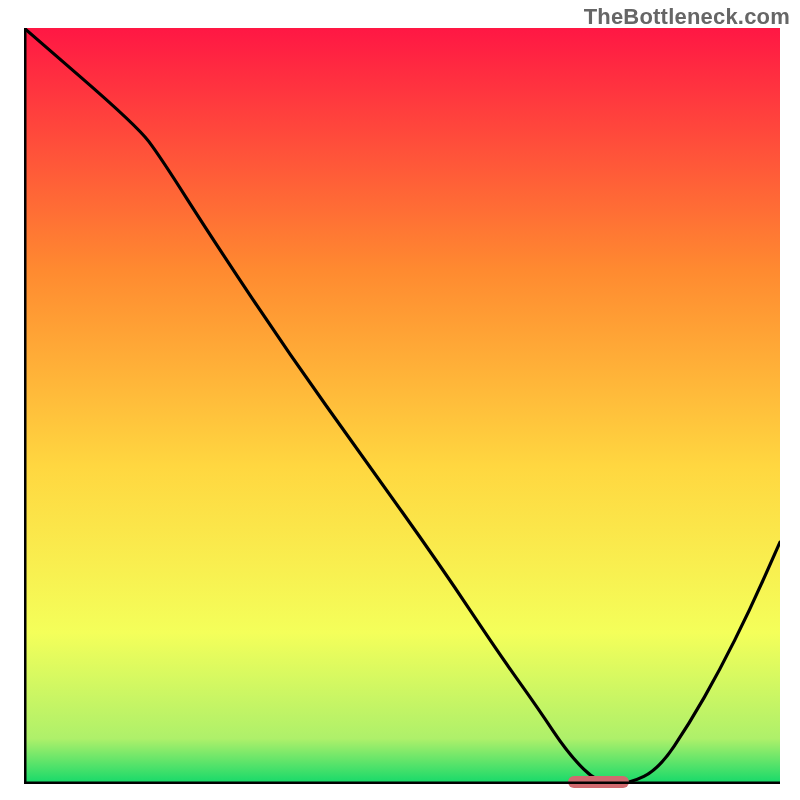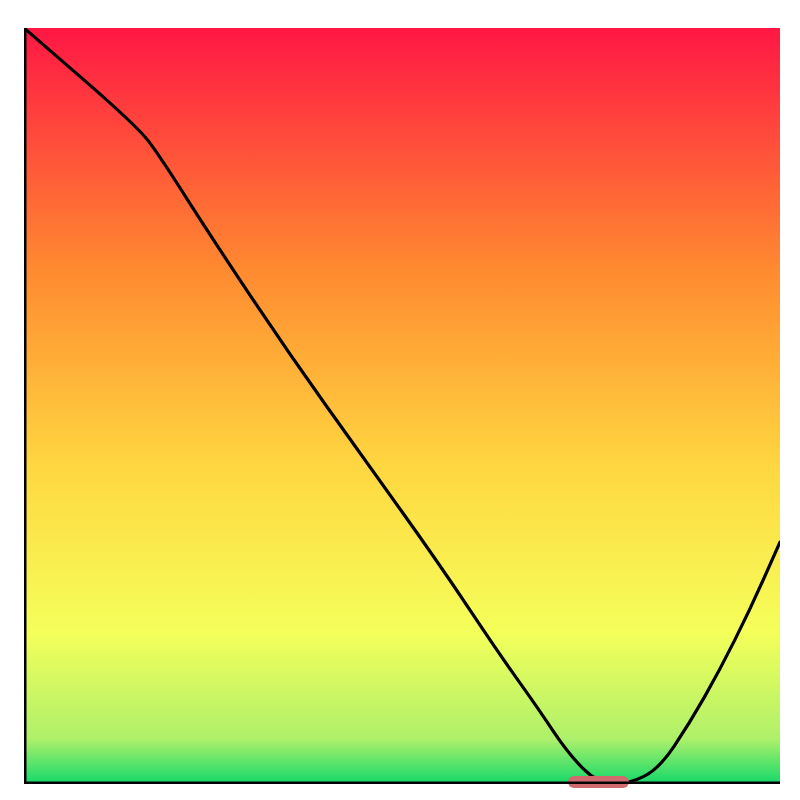--- a/index.html
+++ b/index.html
@@ -60,20 +60,21 @@
     height: 12px;
     border-radius: 6px;
     background: #d06a6f;
   }
 </style>
 </head>
 <body>
 
 <div class="container">
 
+  <div class="watermark">TheBottleneck.com</div>
 
   <div class="plot-area">
 
     <svg class="gradient" viewBox="0 0 756 756" preserveAspectRatio="none">
       <defs>
         <linearGradient id="bg-grad" x1="0" y1="0" x2="0" y2="1">
           <stop id="g0" offset="0%" stop-color="#ff1744"></stop>
           <stop id="g1" offset="32%" stop-color="#ff8a30"></stop>
           <stop id="g2" offset="58%" stop-color="#ffd740"></stop>
           <stop id="g3" offset="80%" stop-color="#f4ff5a"></stop>

